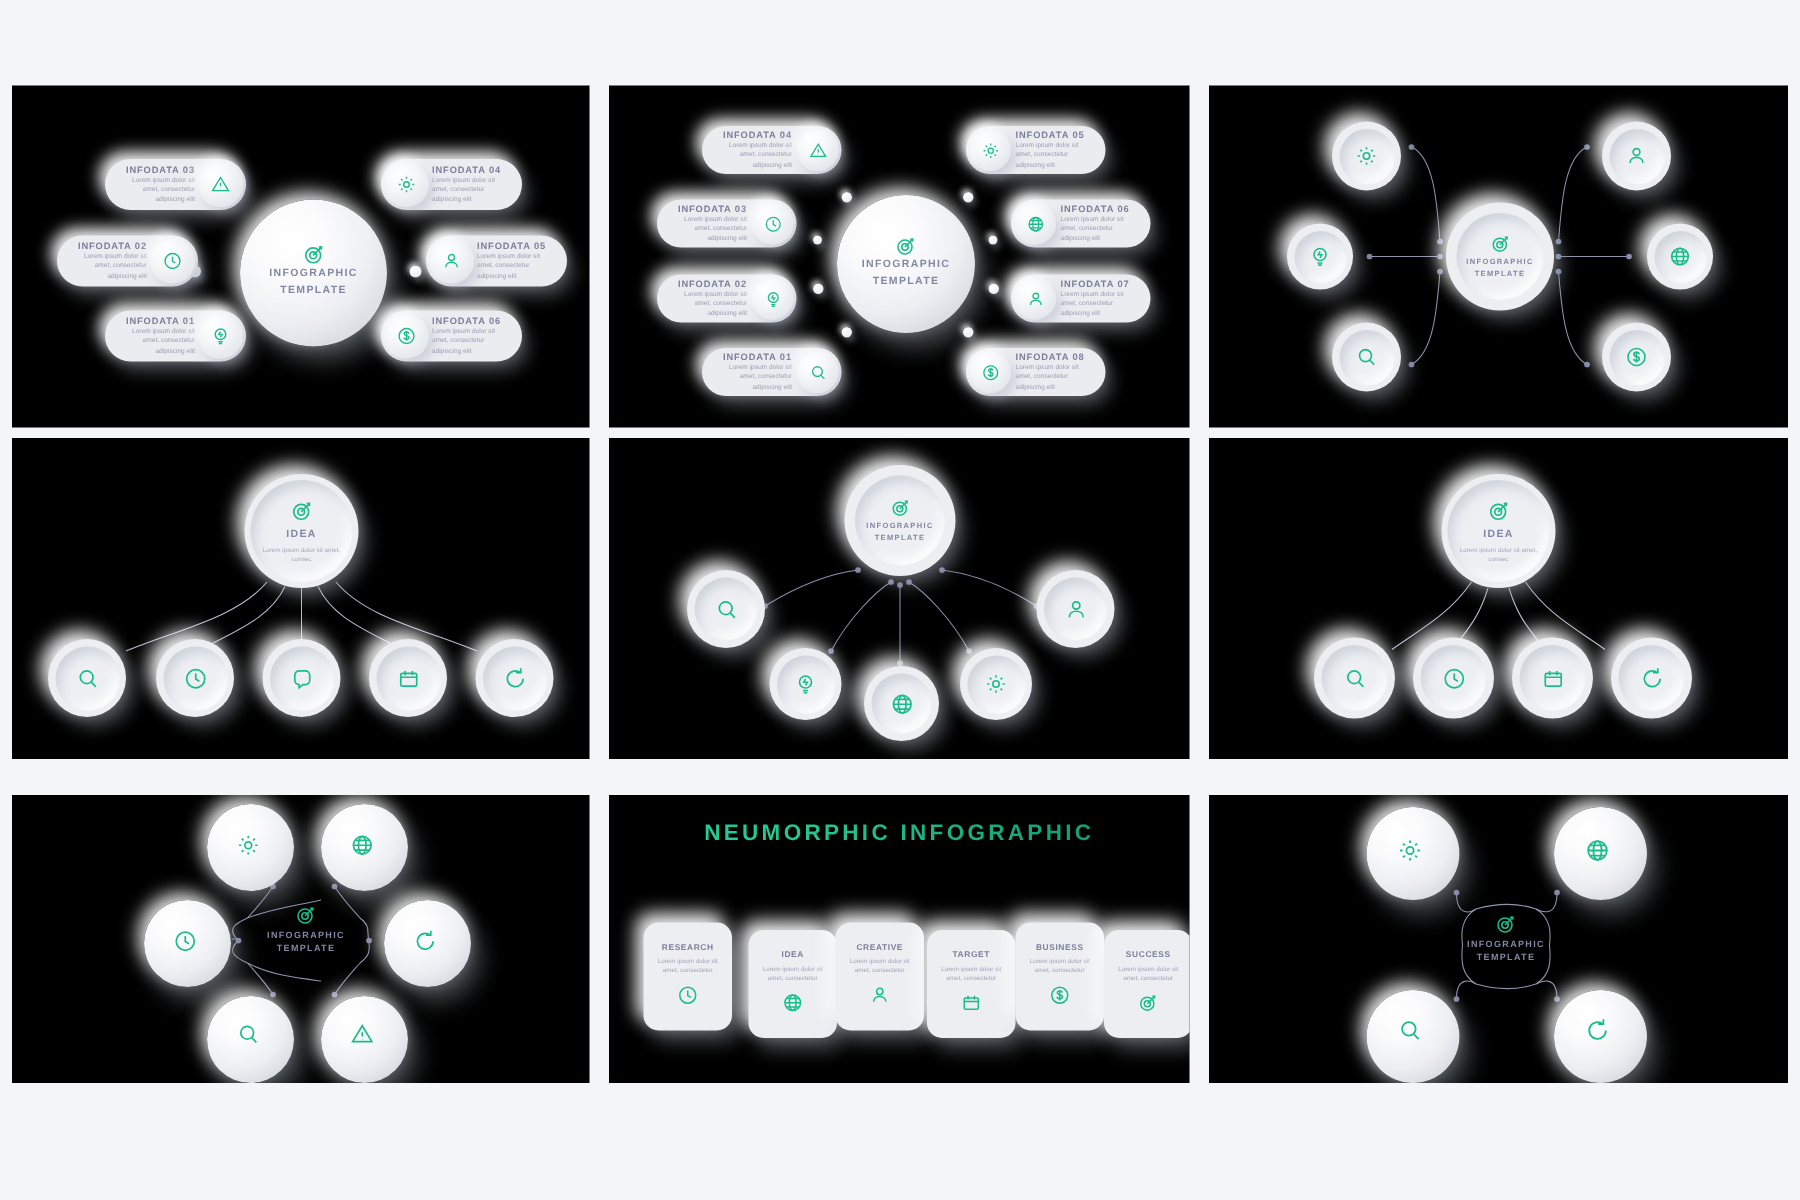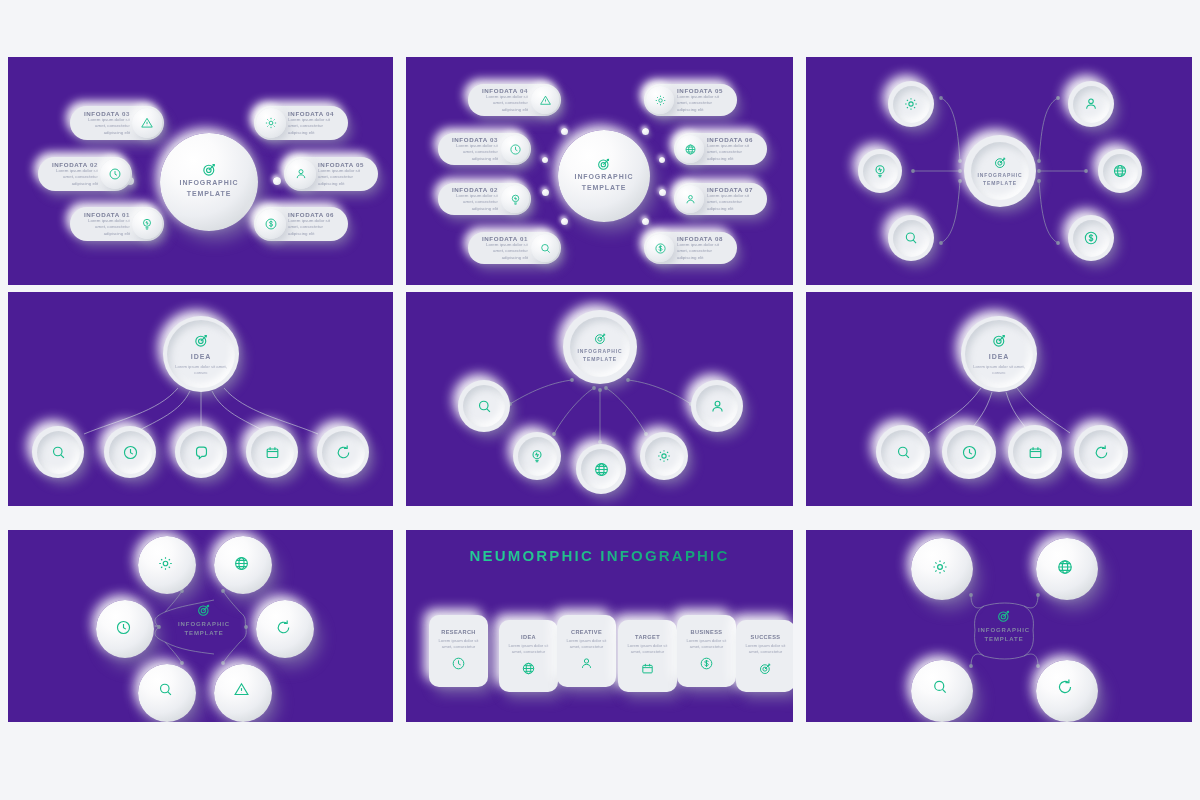--- a/index.html
+++ b/index.html
@@ -6,21 +6,21 @@
   html, body {
     width: 1200px; height: 800px;
     background: #f4f5f8;
     font-family: "Liberation Sans", sans-serif;
     overflow: hidden;
   }
   .stage { position: relative; width: 1200px; height: 800px; background: #f4f5f8; }
 
   .panel {
     position: absolute;
-    background: #4c1d95;
+    background: #000000;
     overflow: hidden;
   }
 
   
   .sphere {
     position: absolute;
     border-radius: 50%;
     background:
       radial-gradient(circle at 34% 28%, #ffffff 0%, #fbfbfc 26%, #eceef2 58%, #d6dade 82%, #c9ced4 100%);
     box-shadow: 6px 9px 16px rgba(160,168,180,.45), -4px -5px 12px rgba(255,255,255,.9);

